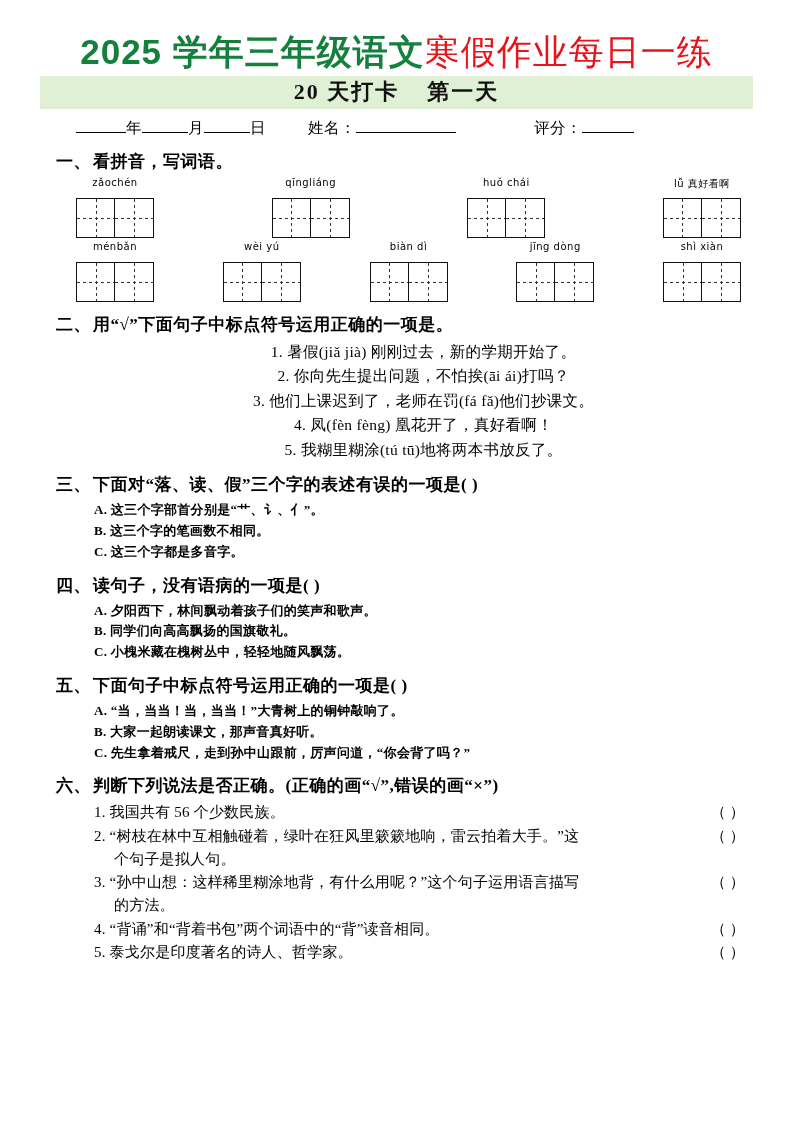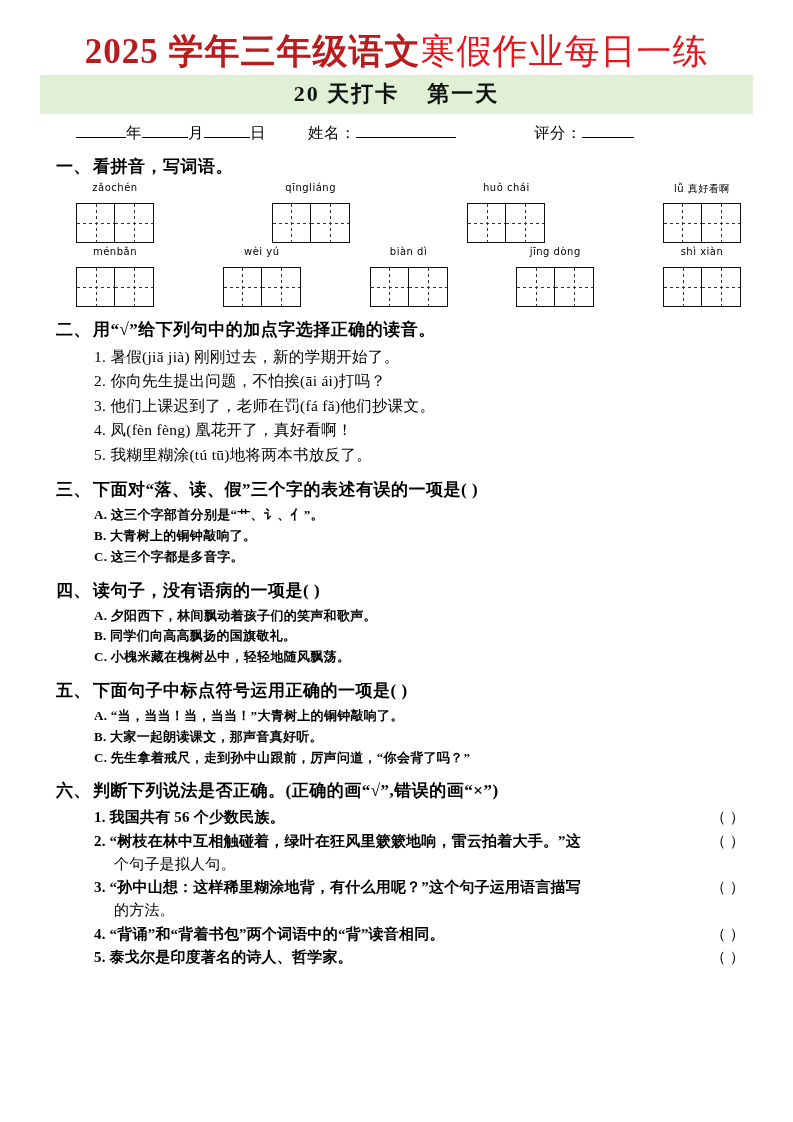--- a/index.html
+++ b/index.html
@@ -24,37 +24,37 @@
   }
 
   
   .title-row {
     text-align: center;
     white-space: nowrap;
     line-height: 1.05;
     margin-bottom: 4px;
   }
   .title-black {
-    font-family: Liberation Serif, serif;
+    font-family: Liberation Sans, sans-serif;
     font-weight: bold;
     font-size: 35px;
     letter-spacing: 1px;
-    color: #b91c1c;
+    color: #15803d;
   }
   .title-red {
     font-family: "Liberation Serif", serif;
     font-weight: normal;
     font-size: 35px;
     letter-spacing: 1px;
     color: #e8141b;
   }
 
   .green-band {
     background: #dff0d4;
-    height: 39px;
+    height: 33px;
     margin: 2px 0 0 0;
     display: flex;
     align-items: center;
     justify-content: center;
   }
   .green-band .band-text {
     font-weight: bold;
     font-size: 22px;
     letter-spacing: 2px;
     color: #111;
@@ -138,38 +138,39 @@
     background-repeat: repeat-y;
   }
   .row2-gap { margin-top: 3px; }
 
   
   .q-item {
     font-size: 15.5px;
     line-height: 1.58;
     padding-left: 54px;
     letter-spacing: 0.3px;
+    text-align: center;
   }
   .q-item-opt {
     font-size: 13px;
     line-height: 1.6;
     padding-left: 54px;
     letter-spacing: 0.3px;
     font-weight: bold;
   }
   .tf-item {
     font-size: 15px;
     line-height: 1.55;
     padding-left: 54px;
     padding-right: 8px;
     letter-spacing: 0.2px;
     position: relative;
   }
   .tf-row { display: flex; }
-  .tf-text { flex: 1; font-weight: bold; }
+  .tf-text { flex: 1; }
   .tf-paren { white-space: nowrap; margin-left: 6px; }
   .tf-cont { padding-left: 74px; }
   .tf-cont2 { padding-left: 74px; }
 </style>
 </head>
 <body>
 
 <div class="page">
 
   <div class="title-row">
@@ -266,33 +267,33 @@
         <div class="py-text">shì  xiàn</div>
         <div class="tianzi">
             <div class="tz-cell"></div>
             <div class="tz-cell"></div>
           </div>
       </div>
     </div>
   </div>
 
   <div class="sec-head">
-    <span class="num">二、</span><span>用“√”给下列句中的加点字选择正确的读音。</span>
+    <span class="num">二、</span><span>用“√”下面句子中标点符号运用正确的一项是。</span>
   </div>
   <div class="q-item">1. 暑假(jiǎ jià) 刚刚过去，新的学期开始了。</div>
   <div class="q-item">2. 你向先生提出问题，不怕挨(āi ái)打吗？</div>
   <div class="q-item">3. 他们上课迟到了，老师在罚(fá  fǎ)他们抄课文。</div>
   <div class="q-item">4. 凤(fèn fèng) 凰花开了，真好看啊！</div>
   <div class="q-item">5. 我糊里糊涂(tú tū)地将两本书放反了。</div>
 
   <div class="sec-head">
     <span class="num">三、</span><span>下面对“落、读、假”三个字的表述有误的一项是(    )</span>
   </div>
   <div class="q-item-opt">A. 这三个字部首分别是“艹、讠、亻”。</div>
-  <div class="q-item-opt">B. 大青树上的铜钟敲响了。</div>
+  <div class="q-item-opt">B. 这三个字的笔画数不相同。</div>
   <div class="q-item-opt">C. 这三个字都是多音字。</div>
 
   <div class="sec-head">
     <span class="num">四、</span><span>读句子，没有语病的一项是(    )</span>
   </div>
   <div class="q-item-opt">A. 夕阳西下，林间飘动着孩子们的笑声和歌声。</div>
   <div class="q-item-opt">B. 同学们向高高飘扬的国旗敬礼。</div>
   <div class="q-item-opt">C. 小槐米藏在槐树丛中，轻轻地随风飘荡。</div>
 
   <div class="sec-head">

